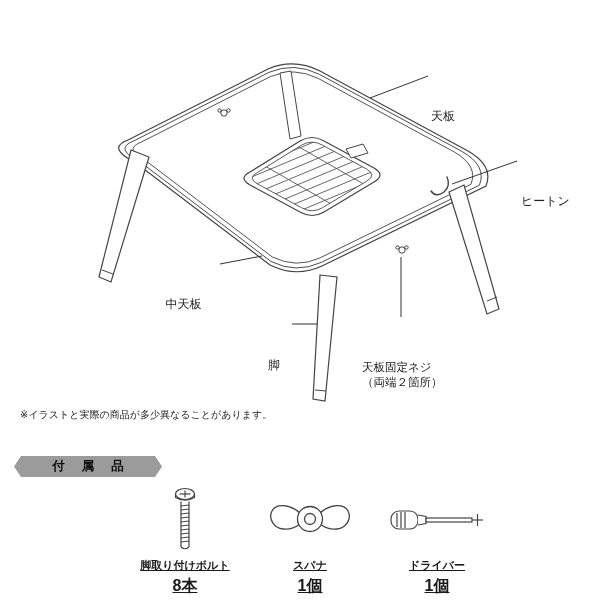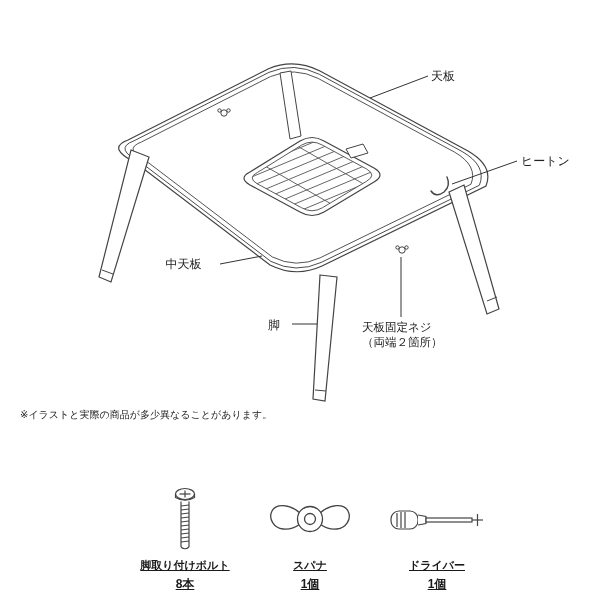--- a/index.html
+++ b/index.html
@@ -3,33 +3,33 @@
 <meta charset="utf-8">
 <style>
   html,body{margin:0;padding:0;background:#fff;}
   .page{position:relative;width:600px;height:600px;background:#ffffff;overflow:hidden;
         font-family:"Liberation Sans","DejaVu Sans",sans-serif;color:#1a1a1a;}
   .pill{position:absolute;left:14px;width:148px;height:21px;background:#9b9b9b;color:#111;
         font-size:12.5px;font-weight:bold;display:flex;align-items:center;justify-content:center;
         clip-path:polygon(7px 0,calc(100% - 7px) 0,100% 50%,calc(100% - 7px) 100%,7px 100%,0 50%);}
   #pill-table{top:28px;letter-spacing:9px;text-indent:9px;}
   #pill-acc{top:456px;letter-spacing:17px;text-indent:17px;}
-  .lbl{position:absolute;font-size:12px;white-space:nowrap;color:#222;}
+  .lbl{position:absolute;font-size:12px;white-space:nowrap;color:#222;margin-top:40px;}
   #lbl-tenban{left:431px;top:68px;}
   #lbl-heaton{left:521px;top:153px;}
   #lbl-nakatenban{left:150px;top:256px;width:67px;text-align:center;}
   #lbl-ashi{left:268px;top:317px;}
   #lbl-screw{left:362px;top:320px;font-size:11.5px;line-height:15px;font-family:Liberation Mono, monospace;}
   #note{position:absolute;left:20px;top:408px;font-size:10px;color:#222;}
   #diagram-svg{position:absolute;left:0;top:0;}
   .acc-item{position:absolute;top:484px;width:116px;text-align:center;text-decoration:underline;}
   #acc-0{left:127px;} #acc-1{left:252px;} #acc-2{left:379px;}
   .acc-icon{height:72px;display:flex;align-items:center;justify-content:center;}
   .acc-name{font-size:11px;font-weight:bold;margin-top:2px;}
-  .acc-qty{font-size:12px;font-weight:bold;margin-top:3px;text-align:center;}
+  .acc-qty{font-size:16px;font-weight:bold;margin-top:3px;text-align:center;}
 </style>
 </head>
 <body>
 
 <div class="page">
 
 
   <svg id="diagram-svg" width="600" height="450" viewBox="0 0 600 450">
     <defs>
       <clipPath id="heaterClip">
@@ -108,20 +108,23 @@
   <div class="lbl" id="lbl-heaton">ヒートン</div>
   <div class="lbl" id="lbl-nakatenban">中天板</div>
   <div class="lbl" id="lbl-ashi">脚</div>
   <div class="lbl" id="lbl-screw">
     <div>天板固定ネジ</div>
     <div>（両端２箇所）</div>
   </div>
 
   <div id="note">※イラストと実際の商品が多少異なることがあります。</div>
 
+  <div class="pill" id="pill-acc">
+    <span>付属品</span>
+  </div>
 
   <div class="acc-item" id="acc-0">
     <div class="acc-icon">
       <svg width="40" height="70" viewBox="0 0 40 70" fill="none" stroke="#444" stroke-width="1.2">
         <ellipse cx="20" cy="9" rx="9.5" ry="5.5"></ellipse>
         <line x1="14.5" y1="9" x2="25.5" y2="9"></line>
         <line x1="20" y1="5.5" x2="20" y2="12.5"></line>
         <path d="M 10.5,9 L 10.5,12.5 Q 20,18 29.5,12.5 L 29.5,9"></path>
         <line x1="16" y1="16.5" x2="16" y2="62"></line>
         <line x1="24" y1="16.5" x2="24" y2="62"></line>

